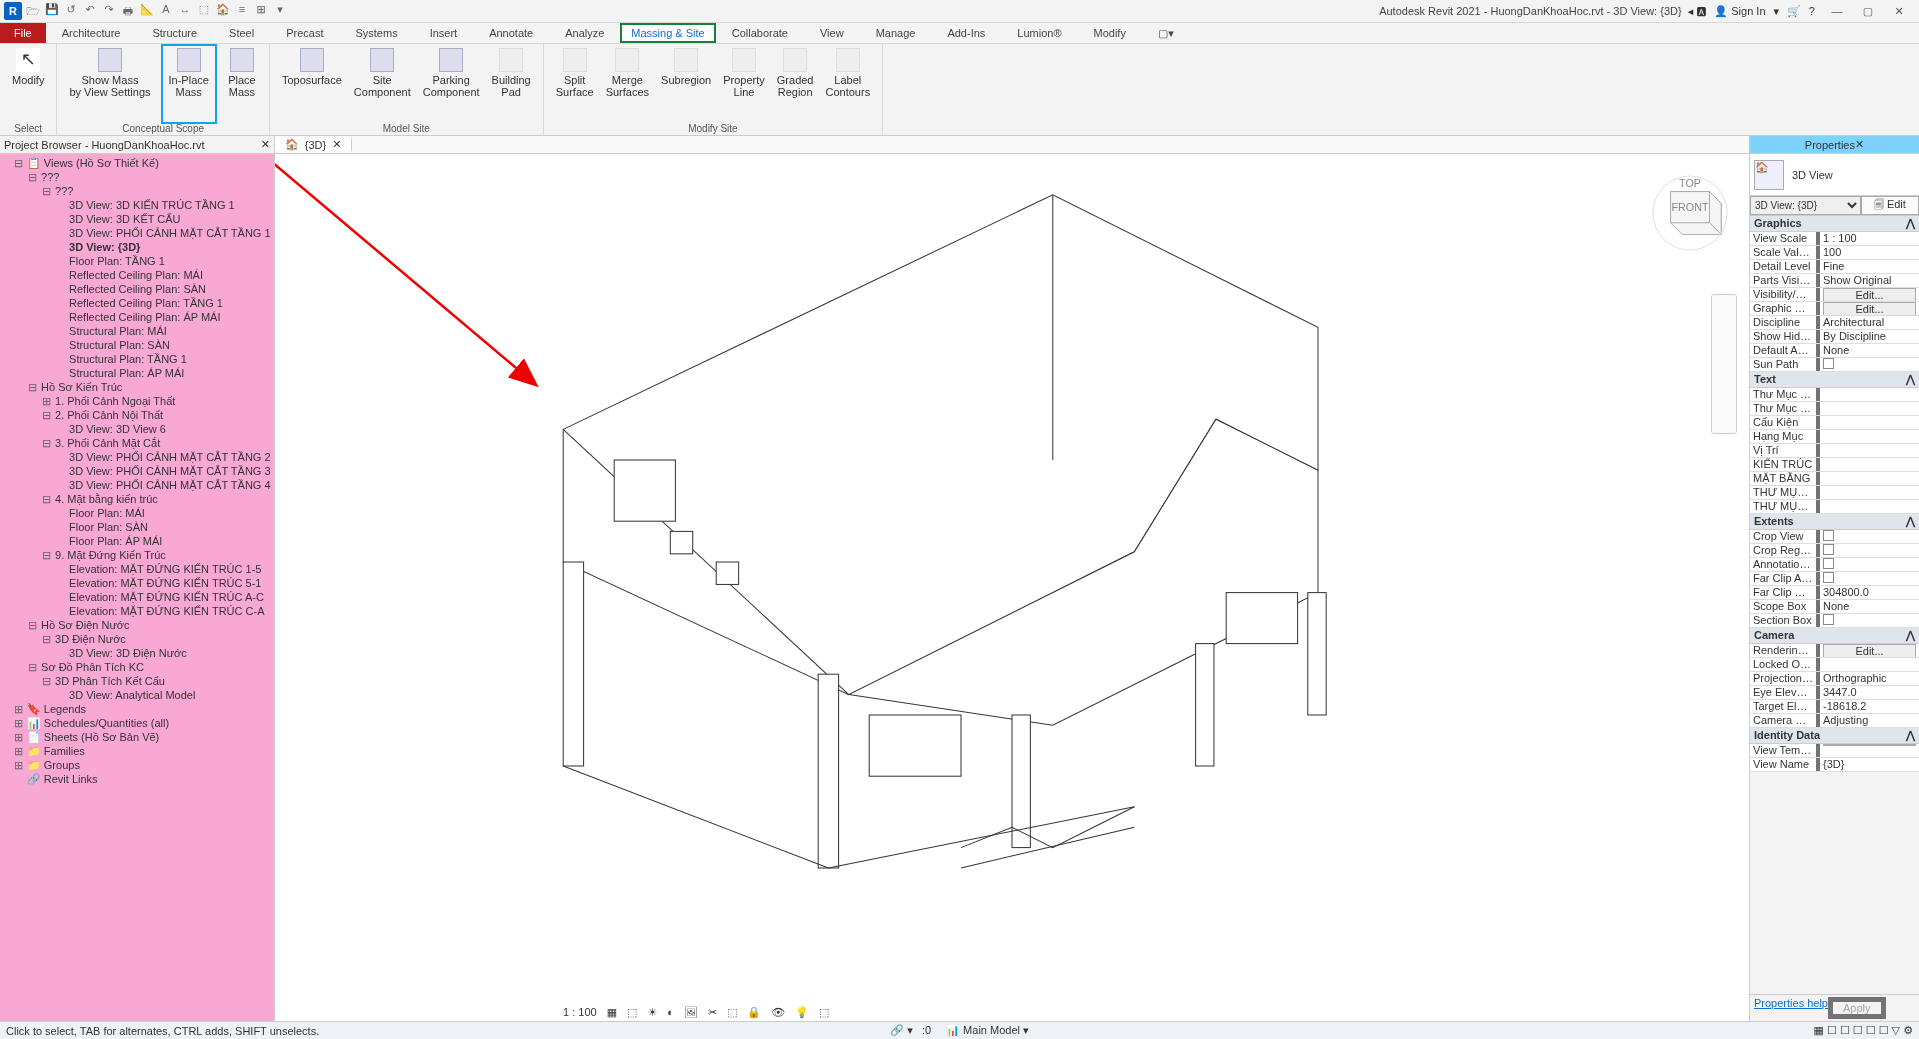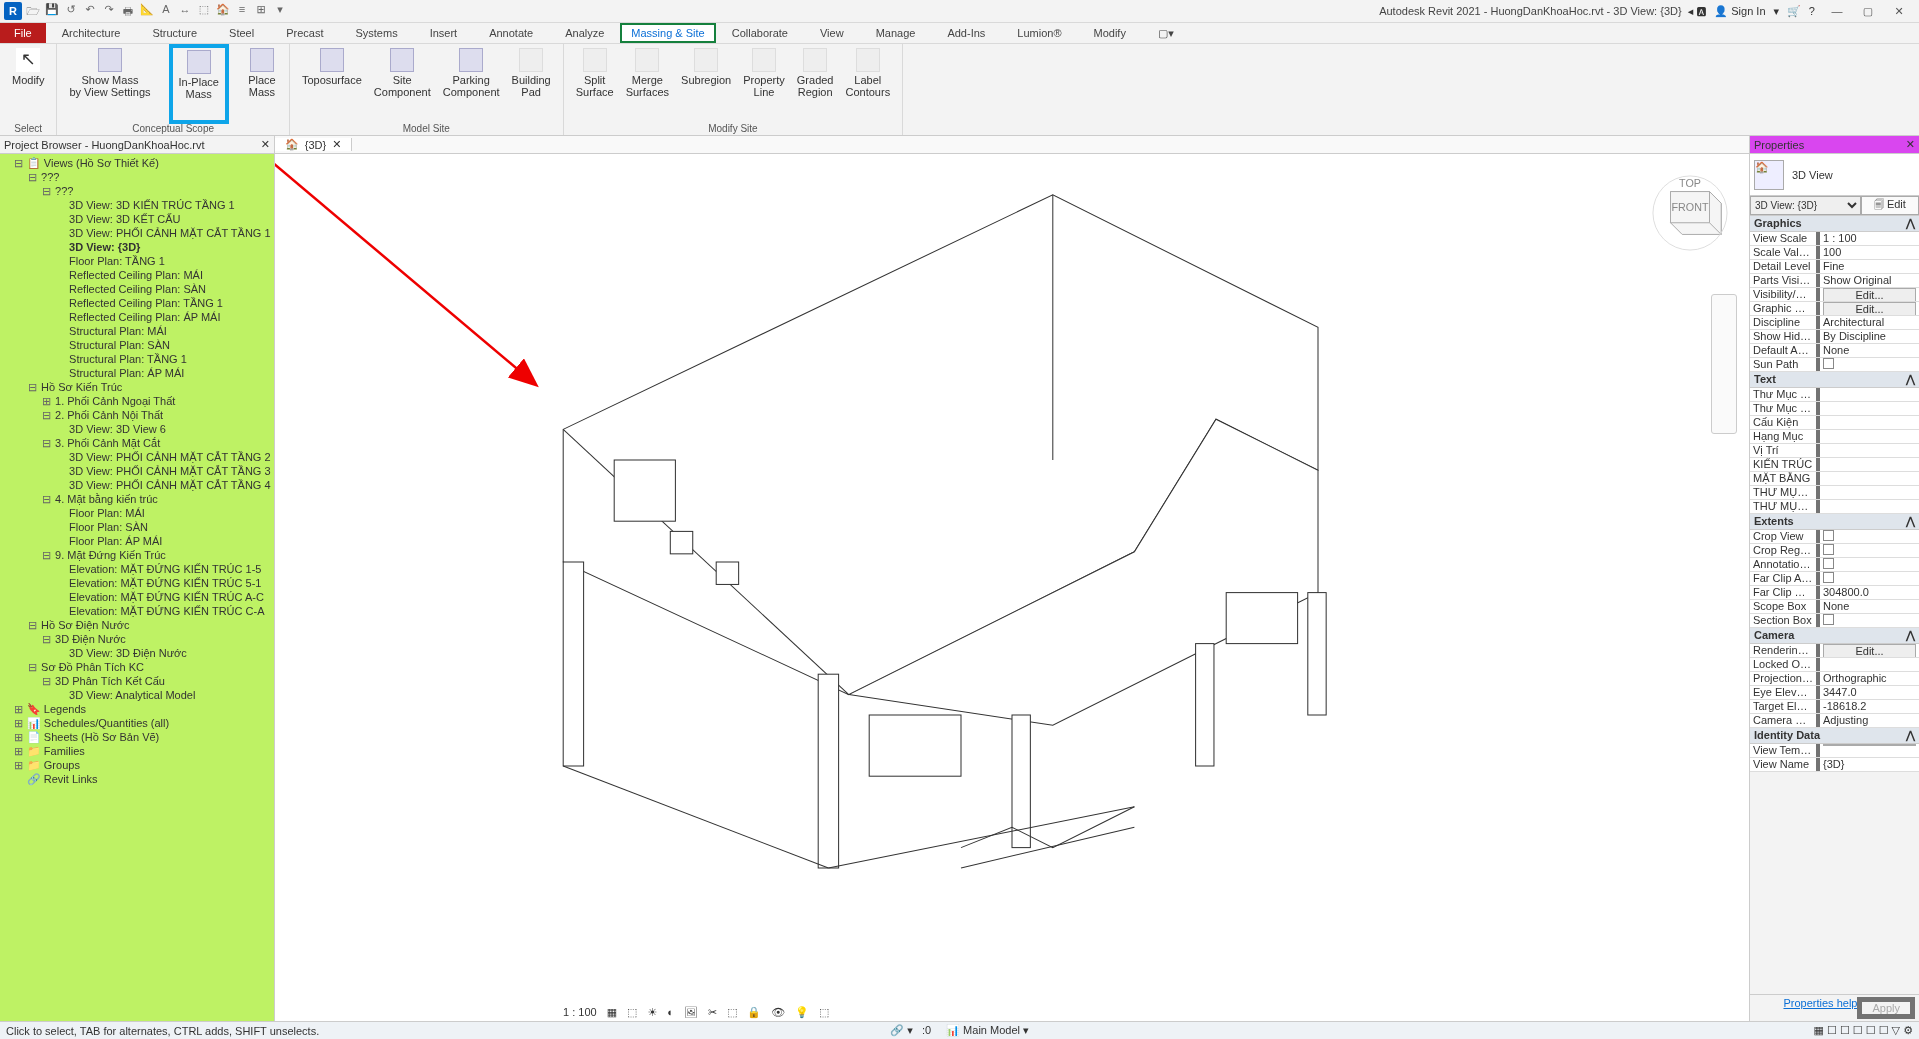--- a/index.html
+++ b/index.html
@@ -16,47 +16,47 @@
 .mtab{padding:0 16px;display:flex;align-items:center;color:#444}
 .mtab.hl{border:2px solid #15803d;background:#fff;color:#0b6fd6;padding:0 9px}
 .ribbon{height:92px;background:#f3f3f3;display:flex;border-bottom:1px solid #ccc}
 .rgrp{display:flex;flex-direction:column;border-right:1px solid #d9d9d9;padding:2px 6px 0}
 .rgrp-row{display:flex;flex:1}
 .rgrp-label{text-align:center;font-size:10px;color:#555;padding:1px 0}
 .rbtn{display:flex;flex-direction:column;align-items:center;justify-content:flex-start;padding:2px 6px;min-width:42px;text-align:center;gap:2px;color:#444}
 .rbtn .ico{width:24px;height:24px;background:#dde;border:1px solid #aac}
 .rbtn.dim{color:#aaa}
 .rbtn.dim .ico{background:#eee;border-color:#ddd}
-.rbtn.hl{border:4px solid #0ea5e9;margin:-2px 12px}
+.rbtn.hl{border:2px solid #0ea5e9;margin:-2px 4px}
 .workspace{position:absolute;top:136px;left:0;right:0;bottom:18px;display:flex}
-.browser{width:275px;border-right:1px solid #ccc;display:flex;flex-direction:column;background:#bef264}
+.browser{width:275px;border-right:1px solid #ccc;display:flex;flex-direction:column;background:#f9a8d4}
 .panel-head{height:18px;background:#f3f3f3;border-bottom:1px solid #ccc;display:flex;align-items:center;padding:0 4px;justify-content:space-between}
 .tree{flex:1;overflow:auto;padding:2px 4px;line-height:14px}
 .tree div{white-space:nowrap}
 .t0{padding-left:10px}.t1{padding-left:24px}.t2{padding-left:38px}.t3{padding-left:52px}
 .tree .bold{font-weight:bold}
 .tree .exp{display:inline-block;width:10px;color:#666}
 .viewport{flex:1;position:relative;background:#fff}
 .vtab{position:absolute;top:0;left:0;height:18px;display:flex;align-items:center;border-bottom:1px solid #ccc;width:100%;background:#f9f9f9}
 .vtab-item{padding:0 10px;border-right:1px solid #ccc;display:flex;gap:6px;align-items:center;background:#fff}
 .canvas{position:absolute;top:18px;left:0;right:0;bottom:0}
 .props{width:170px;border-left:1px solid #ccc;background:#f3f3f3;display:flex;flex-direction:column;font-size:10px}
-.props-head{height:18px;border-bottom:1px solid #ccc;display:flex;align-items:center;padding:0 4px;justify-content:space-between;background:#d946ef}
+.props-head{height:18px;border-bottom:1px solid #ccc;display:flex;align-items:center;padding:0 4px;justify-content:center;background:#7dd3fc}
 .ptype{height:42px;display:flex;align-items:center;gap:8px;padding:4px;background:#fff;border-bottom:1px solid #ccc}
 .ptype .ico{width:30px;height:30px;border:1px solid #aaa;background:#eef}
 .pselrow{display:flex;height:20px;border-bottom:1px solid #ccc;background:#fff}
 .pselrow select{flex:1;font-size:10px;border:1px solid #aaa}
 .pedit{width:58px;font-size:10px;border:1px solid #aaa;background:#fafafa}
 .pgroup-h{background:#dfe5ec;padding:1px 4px;font-weight:bold;color:#444;border-bottom:1px solid #ccc;display:flex;justify-content:space-between}
 .prow{display:flex;border-bottom:1px solid #ddd;background:#fff;height:14px}
 .prow>div{padding:0 3px;overflow:hidden;text-overflow:ellipsis;white-space:nowrap}
 .pk{width:70px;border-right:4px solid #737373}
 .pv{flex:1}
 .pbtn{background:#eee;border:1px solid #aaa;text-align:center;flex:1}
-.pfoot{display:flex;justify-content:flex-end;padding:2px 4px;border-top:1px solid #ccc;background:#f3f3f3}
+.pfoot{display:flex;justify-content:flex-start;padding:2px 4px;border-top:1px solid #ccc;background:#f3f3f3}
 .pfoot a{color:#0b6fd6;text-decoration:underline}
 .pfoot button{padding:0 10px;color:#aaa;border:5px solid #737373;background:#f3f3f3}
 .statusbar{position:absolute;left:0;right:0;bottom:0;height:18px;background:#eef2f6;border-top:1px solid #ccc;display:flex;align-items:center;padding:0 6px;font-size:10px;color:#555;justify-content:space-between}
 .vbbar{position:absolute;bottom:0;left:280px;height:18px;display:flex;align-items:center;gap:6px;padding:0 6px;font-size:10px;color:#555}
 .vbbar span{padding:0 2px}
 .cube{position:absolute;top:20px;right:20px;width:78px;height:78px}
 .navbar{position:absolute;top:140px;right:12px;width:26px;height:140px;background:#fafafa;border:1px solid #ccc;border-radius:3px}
 svg.arrow{position:absolute;top:0;left:0;pointer-events:none}
 .chk{display:inline-block;width:11px;height:11px;border:1px solid #888;background:#fff}
 </style>

